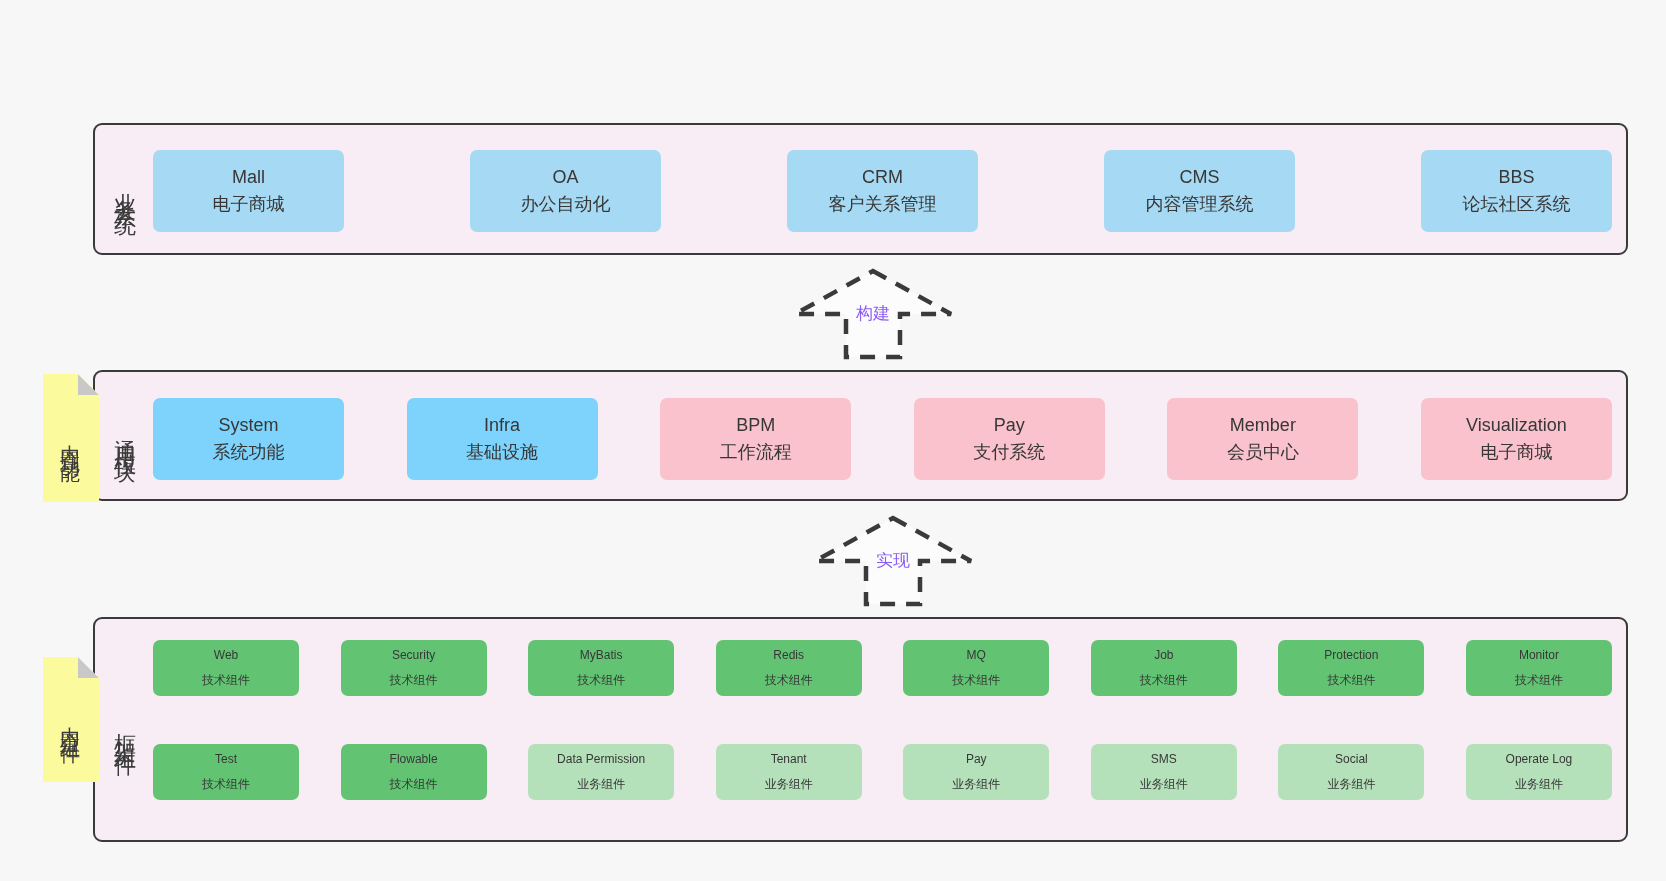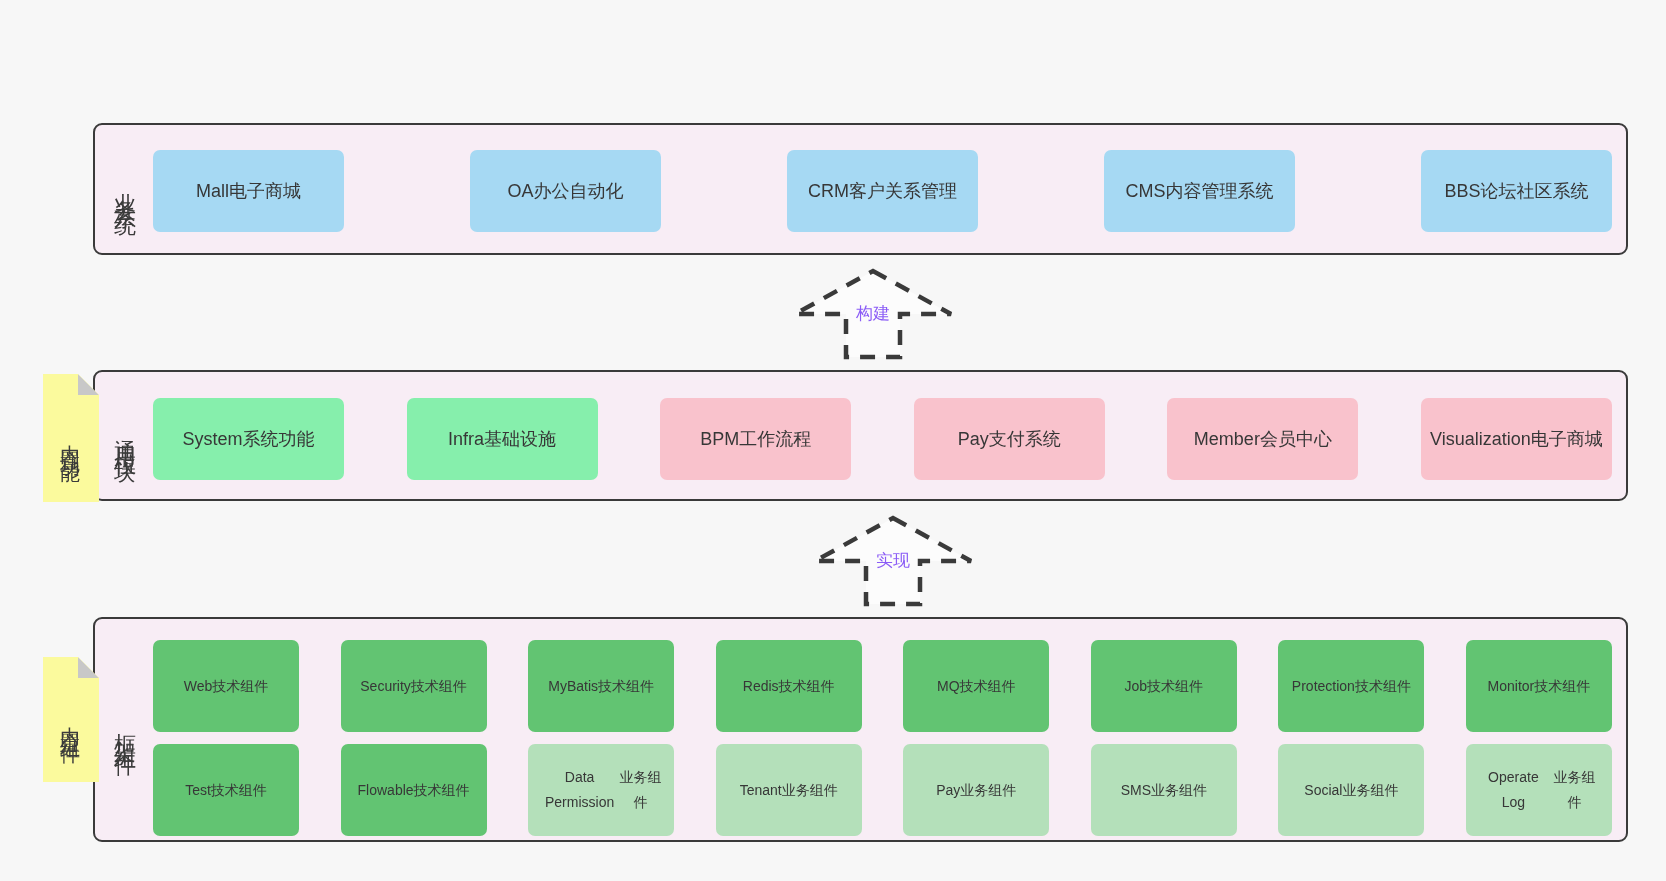--- a/index.html
+++ b/index.html
@@ -31,28 +31,28 @@
   }
   .row{
     position:absolute;left:58px;right:14px;
     display:flex;justify-content:space-between;
   }
   .row-business{top:25px;}
   .row-modules{top:26px;}
   .row-fw1{top:21px;}
   .row-fw2{top:125px;}
   .box{
-    display:flex;flex-direction:row;
+    display:flex;flex-direction:column;
     align-items:center;justify-content:center;
     border-radius:7px;text-align:center;
   }
   .box-lg{width:191px;height:82px;font-size:18px;line-height:27px;padding:0 8px;box-sizing:border-box;}
-  .box-sm{width:146px;height:92px;font-size:14px;line-height:25px;padding:0 12px;box-sizing:border-box;}
+  .box-sm{width:146px;height:56px;font-size:12px;line-height:25px;padding:0 12px;box-sizing:border-box;}
   .blue{background:#a6d9f3;}
-  .red{background:#86efac;}
+  .red{background:#7dd3fc;}
   .pink{background:#f9c2cc;}
   .green{background:#62c472;}
   .lgreen{background:#b4e0ba;}
   .note{
     position:absolute;left:43px;width:56px;
     background:#fbfa9d;
     clip-path:polygon(0 0,calc(100% - 21px) 0,100% 21px,100% 100%,0 100%);
     z-index:5;
     display:flex;align-items:center;justify-content:center;
   }

